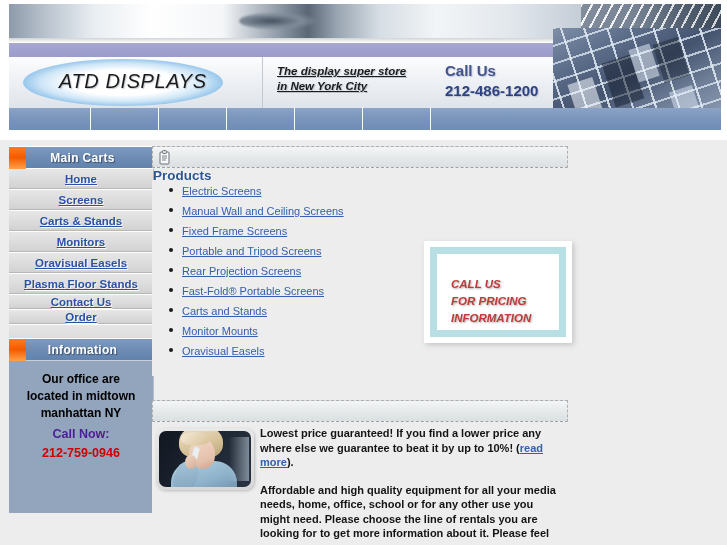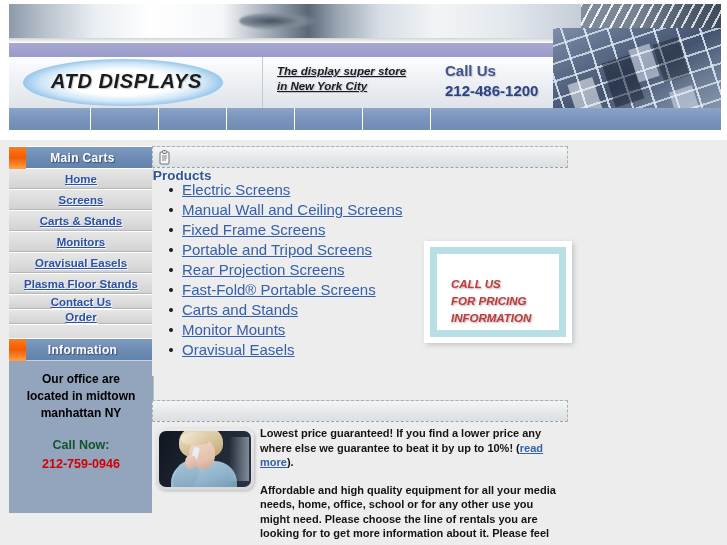--- a/index.html
+++ b/index.html
@@ -62,22 +62,22 @@
     background: linear-gradient(180deg,#fdfdfe 0%,#eef1f5 45%,#dfe4ea 100%);
     overflow: hidden;
   }
   .banner .logo-glow {
     position: absolute; left: 14px; top: 2px; width: 200px; height: 47px;
     border-radius: 50%;
     background: radial-gradient(ellipse at 50% 50%,
       #ffffff 0%, #ffffff 38%, #cfe6f7 58%, #7fb9e6 76%, rgba(170,205,235,0) 92%);
   }
   .banner .logo-text {
-    position: absolute; left: 42px; top: 13px;
-    font-size: 20px; font-weight: bold; font-style: italic;
+    position: absolute; left: 50px; top: 13px;
+    font-size: 20px; font-weight: normal; font-style: italic;
     color: #1b1b1b; letter-spacing: .6px;
     text-shadow: 1px 1px 1px rgba(150,160,175,.55);
     white-space: nowrap;
   }
   .banner .vdiv {
     position: absolute; left: 253px; top: 0; width: 1px; height: 51px;
     background: #c3c9d1;
   }
   .banner .tagline {
     position: absolute; left: 268px; top: 7px;
@@ -210,22 +210,22 @@
     border-top: 1px solid #c8cfd8;
     padding: 10px 6px 0 6px;
     height: 153px;
     text-align: center;
   }
   .info-body .ln {
     font-size: 12px; font-weight: bold; color: #000000;
     line-height: 17px;
   }
   .info-body .callnow {
-    margin-top: 14px;
-    font-size: 12.5px; font-weight: bold; color: #14532d;
+    margin-top: 3px;
+    font-size: 12.5px; font-weight: bold; color: #4c1d95;
     line-height: 19px;
   }
   .info-body .infophone {
     font-size: 12.5px; font-weight: bold; color: #d00000;
     line-height: 19px;
   }
 
   
   .panel-head {
     position: relative;
@@ -262,21 +262,21 @@
     position: relative;
     height: 20px; line-height: 20px;
   }
   ul.plist li::before {
     content: "";
     position: absolute; left: -13px; top: 8px;
     width: 4px; height: 4px; border-radius: 50%;
     background: #1a1a1a;
   }
   ul.plist li a {
-    font-size: 15px; color: #3560ad;
+    font-size: 11px; color: #3560ad;
     text-decoration: underline; white-space: nowrap;
   }
 
   .pricing-box {
     position: absolute; left: 272px; top: 61px;
     width: 148px; height: 102px;
     background: #ffffff;
     padding: 6px;
     box-shadow: 2px 2px 5px rgba(120,125,130,.35);
   }

